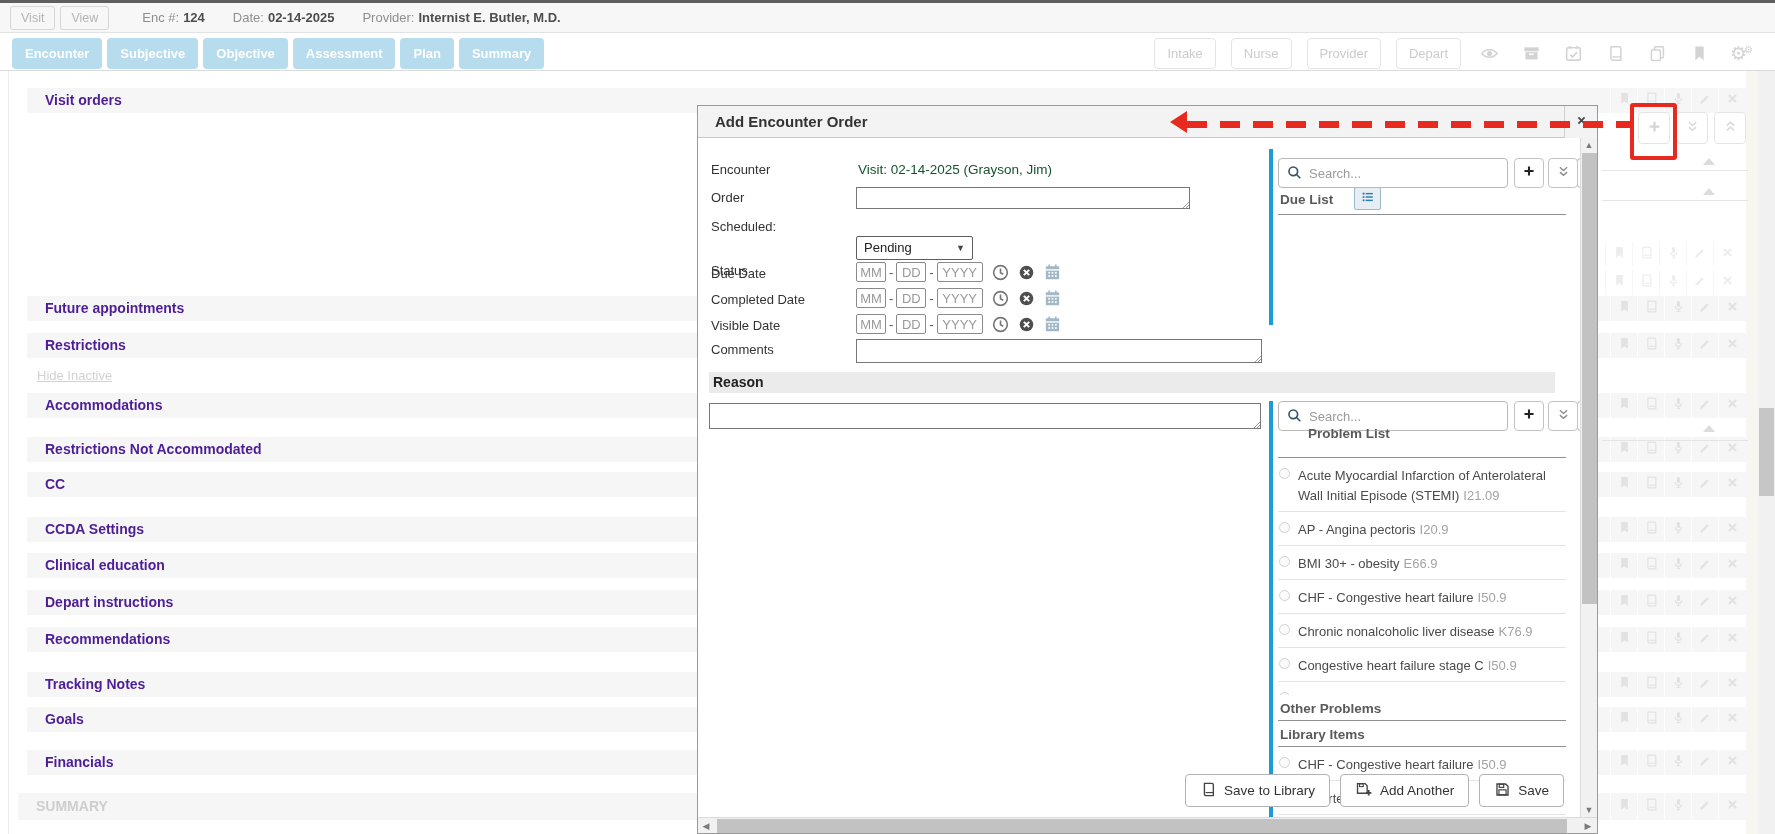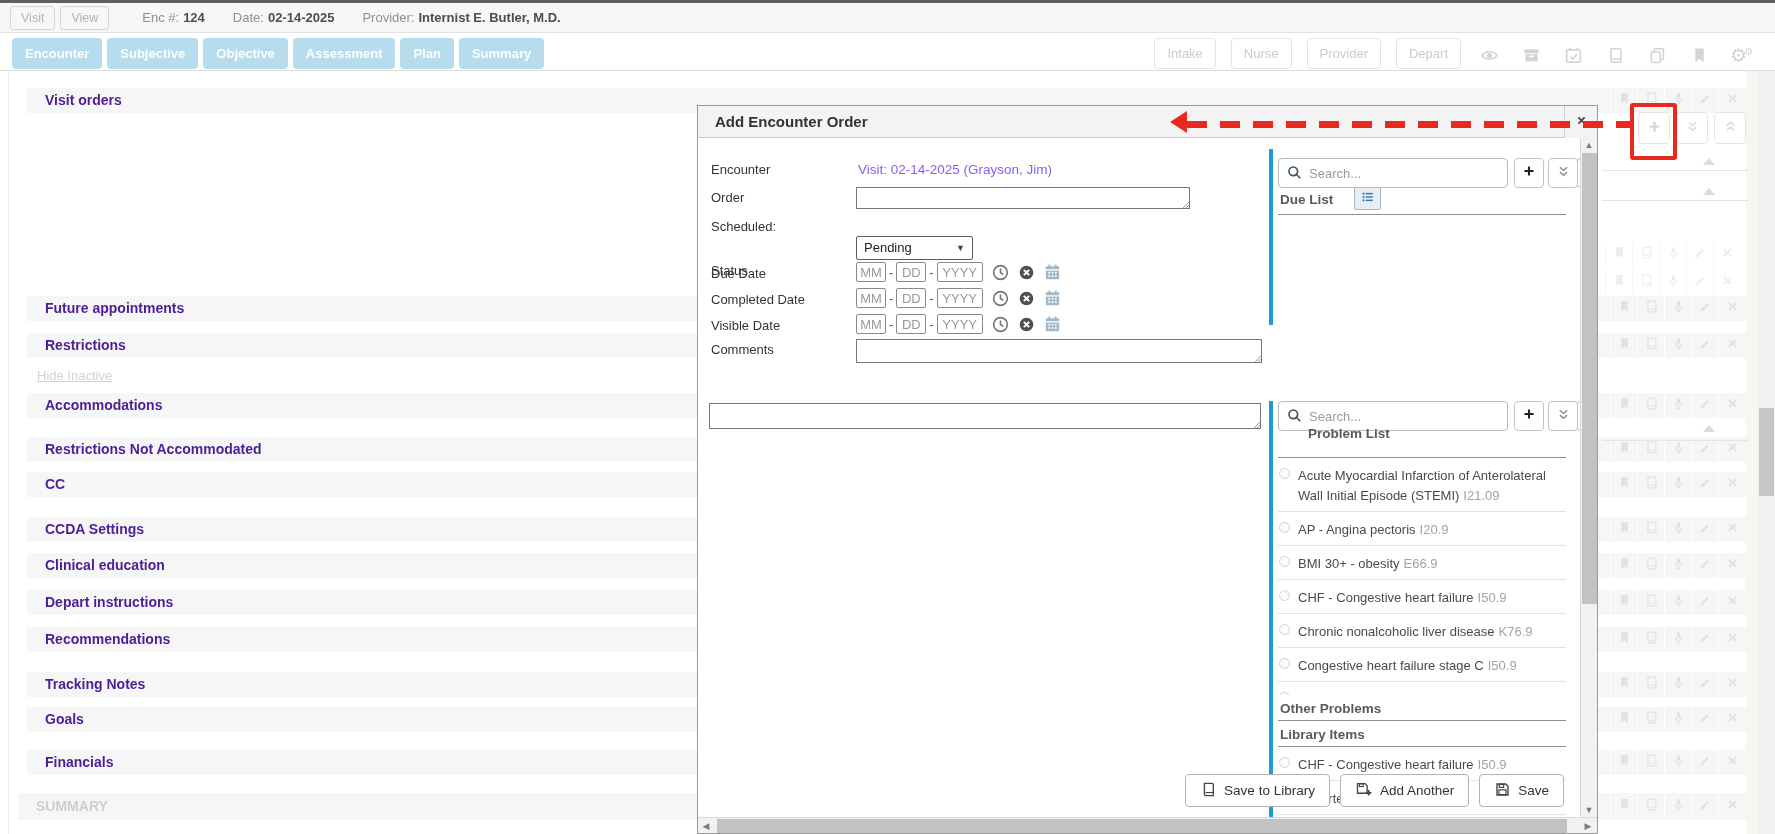--- a/index.html
+++ b/index.html
@@ -8,21 +8,21 @@
   .topstrip{position:absolute;left:0;top:0;width:100%;height:3px;background:#5f5f5f;}
   
   .bar1{position:absolute;left:0;top:3px;width:100%;height:30px;background:#f7f7f7;border-bottom:1px solid #e2e2e2;display:flex;align-items:center;padding-left:10px;}
   .tabbtn{background:transparent;border:1px solid #d6d6d6;border-radius:3px;color:#b4b4b4;font-size:12.5px;padding:4px 10px;margin-right:5px;cursor:pointer;}
   .meta{font-size:13px;color:#8f8f8f;margin-left:28px;}
   .meta b{color:#4d4d4d;font-weight:700;margin-left:4px;}
   
   .bar2{position:absolute;left:0;top:34px;width:100%;height:37px;background:#fff;border-bottom:1px solid #dcdcdc;}
   #navbtns{position:absolute;left:12px;top:4px;display:flex;gap:5px;}
   .navbtn{background:#b7dcee;border:none;border-radius:4px;color:#fefefe;font-weight:700;font-size:13px;padding:8px 13px;cursor:pointer;}
-  #stagebtns{position:absolute;right:20px;top:4px;display:flex;gap:15px;align-items:flex-end;}
+  #stagebtns{position:absolute;right:20px;top:4px;display:flex;gap:15px;align-items:center;}
   .stagebtn{background:#fff;border:1px solid #e4e4e4;border-radius:4px;color:#cbcbcb;font-size:13px;padding:7px 12px;cursor:pointer;}
   .navicon{width:27px;height:28px;display:inline-flex;align-items:center;justify-content:center;cursor:pointer;}
   
   .content{position:absolute;left:0;top:71px;width:100%;height:763px;background:#fff;}
   .leftline{position:absolute;left:8px;top:0;bottom:0;width:1px;background:#ececec;}
   .secbar{position:absolute;left:27px;width:1723px;height:25px;background:#f6f6f6;}
   .seclabel{font-size:14px;font-weight:700;color:#4c1d95;line-height:25px;padding-left:18px;display:inline-block;}
   .secbar.wide{left:18px;width:1732px;height:27px;}
   .secbar.wide .seclabel{color:#cecece;line-height:27px;}
   .strip{position:absolute;right:5px;top:0;height:100%;display:flex;}
@@ -36,21 +36,21 @@
   .pagescroll{position:absolute;right:0;top:0;bottom:0;width:17px;background:#f1f1f1;}
   .pagescroll .thumb{position:absolute;left:1px;width:15px;top:337px;height:88px;background:#c6c6c6;cursor:pointer;}
   .beige{position:absolute;right:17px;top:0;bottom:0;width:12px;background:#f8f6f1;}
   
   .modal{position:absolute;left:697px;top:105px;width:901px;height:729px;background:#fff;border:1px solid #9a9a9a;z-index:10;}
   .mhead{position:absolute;left:0;top:0;width:100%;height:32px;background:#f3f3f3;border-bottom:1px solid #c8c8c8;}
   .mtitle{font-size:15px;font-weight:700;color:#333;line-height:32px;padding-left:17px;display:inline-block;}
   .mclose{position:absolute;right:0;top:0;width:33px;height:32px;border-left:1px solid #cfcfcf;display:flex;align-items:center;justify-content:center;cursor:pointer;background:#f3f3f3;}
   .frow{position:absolute;height:24px;display:flex;align-items:center;}
   .flabel{position:absolute;left:13px;font-size:13px;color:#333;line-height:24px;}
-  .fval{position:absolute;left:160px;font-size:13.5px;color:#8b5cf6;line-height:24px;}
+  .fval{position:absolute;left:160px;font-size:13.5px;color:#14532d;line-height:24px;}
   .txt{border:1px solid #777;background:#fff;font-size:13px;color:#333;padding:2px 5px;position:relative;}
   .grip{background-image:linear-gradient(135deg,transparent 0 62%,#9a9a9a 62% 68%,transparent 68% 78%,#9a9a9a 78% 84%,transparent 84%);background-repeat:no-repeat;background-position:bottom right;background-size:9px 9px;}
   .listbtn{position:absolute;left:498px;top:1px;width:27px;height:23px;background:#e7eef3;border:1px solid #9cb8ca;border-radius:2px;display:flex;align-items:center;justify-content:center;cursor:pointer;}
   .selectbox{position:absolute;left:158px;width:117px;height:24px;border:1px solid #5e5e5e;border-radius:2px;background:#fff;font-size:13px;color:#222;line-height:22px;padding-left:7px;cursor:pointer;}
   .selectbox .caret{position:absolute;right:7px;top:0;line-height:22px;font-size:9px;color:#444;}
   .dates{position:absolute;left:158px;display:flex;align-items:center;gap:3px;}
   .dseg{height:20px;border:1px solid #8a8a8a;border-radius:2px;text-align:center;font-size:13px;color:#999;padding:0;}
   .dseg::placeholder{color:#9a9a9a;opacity:1;}
   .dsep{color:#555;font-size:13px;}
   .dicon{display:inline-flex;align-items:center;justify-content:center;cursor:pointer;margin-left:5px;}
@@ -835,20 +835,21 @@
               <rect x="9.1" y="12.8" width="1.8" height="1.8"></rect>
               <rect x="12.6" y="12.8" width="1.8" height="1.8"></rect>
             </g>
           </svg>
         </span>
       </div>
 
     <span class="flabel" style="top:232px;">Comments</span>
     <textarea class="txt grip" style="position: absolute; left: 158px; top: 233px; width: 406px; height: 24px; resize: none;"></textarea>
 
+    <div class="reasonbar"><span>Reason</span></div>
     <input class="txt grip" style="position: absolute; left: 11px; top: 297px; width: 552px; height: 26px;">
 
     <div class="bluebar" style="top:43px;height:176px;"></div>
     <div class="bluebar" style="top:295px;height:418px;"></div>
 
     <div class="rpanel-row" style="top:52px;">
       <span class="searchwrap"><span class="sicon"><svg width="17" height="17" viewBox="0 0 20 20">
               <circle cx="8.6" cy="8.6" r="5.1" fill="none" stroke="#33566b" stroke-width="1.9"></circle>
               <line x1="12.4" y1="12.4" x2="16.8" y2="16.8" stroke="#33566b" stroke-width="1.9"></line>
             </svg></span><input placeholder="Search..." style=""></span>

